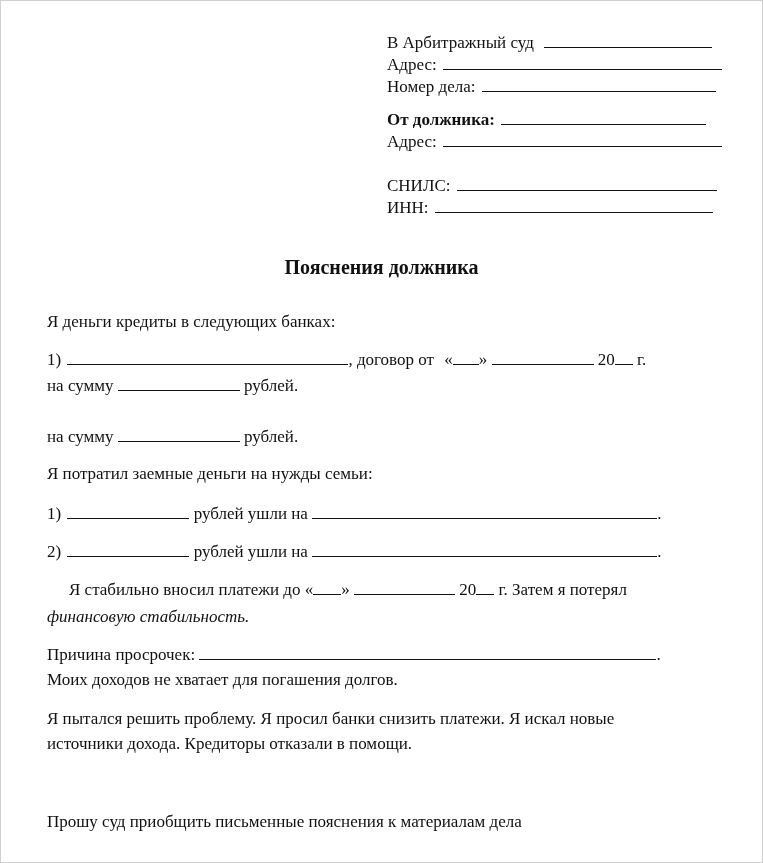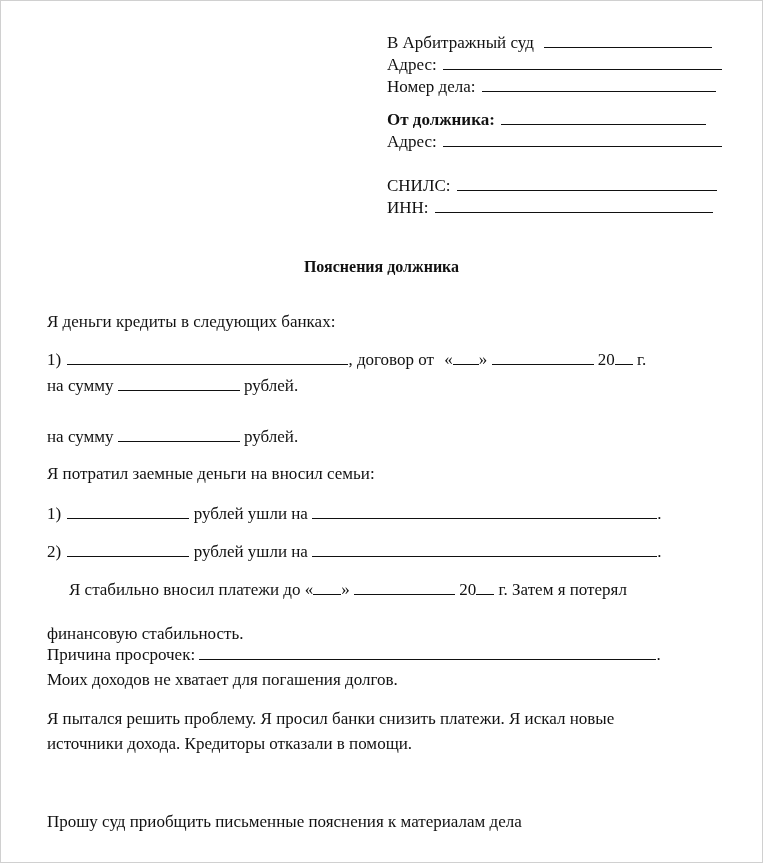--- a/index.html
+++ b/index.html
@@ -14,21 +14,21 @@
     color: #111111;
   }
   .line { position: absolute; white-space: nowrap; line-height: 22px; }
   .blank {
     display: inline-block;
     border-bottom: 1.3px solid #111111;
     height: 14px;
     vertical-align: baseline;
   }
   .bold { font-weight: bold; }
-  .title { font-weight: bold; font-size: 16px; }
+  .title { font-weight: bold; font-size: 20px; }
 </style>
 </head>
 <body>
 
 <div class="page">
 
   <div class="line" style="left:386px; top:31px;">
     <span>В Арбитражный суд</span>
     <span class="blank" style="width:168px; margin-left:6px;"></span>
   </div>
@@ -75,21 +75,21 @@
     <span class="blank" style="width:122px;"></span>
     <span>рублей.</span>
   </div>
 
   <div class="line" style="left:46px; top:425px;">
     <span>на сумму</span>
     <span class="blank" style="width:122px;"></span>
     <span>рублей.</span>
   </div>
 
-  <div class="line" style="left:46px; top:462px;">Я потратил заемные деньги на вносил семьи:</div>
+  <div class="line" style="left:46px; top:462px;">Я потратил заемные деньги на нужды семьи:</div>
 
   <div class="line" style="left:46px; top:502px;">
     <span>1)</span>
     <span class="blank" style="width:122px; margin-left:2px;"></span>
     <span>рублей ушли на</span>
     <span class="blank" style="width:345px;"></span><span>.</span>
   </div>
 
   <div class="line" style="left:46px; top:540px;">
     <span>2)</span>
@@ -98,21 +98,21 @@
     <span class="blank" style="width:345px;"></span><span>.</span>
   </div>
 
   <div class="line" style="left:46px; top:578px;margin-left:22px;">
     <span>Я стабильно вносил платежи до</span>
     <span>«</span><span class="blank" style="width:28px;"></span><span>»</span>
     <span class="blank" style="width:101px;"></span>
     <span>20</span><span class="blank" style="width:18px;"></span>
     <span>г. Затем я потерял</span>
   </div>
-  <div class="line" style="left:46px; top:622px;">финансовую стабильность.</div>
+  <div class="line" style="left:46px; top:605px;font-style:italic;">финансовую стабильность.</div>
 
   <div class="line" style="left:46px; top:643px;">
     <span>Причина просрочек:</span>
     <span class="blank" style="width:457px;"></span><span>.</span>
   </div>
   <div class="line" style="left:46px; top:707px;">Я пытался решить проблему. Я просил банки снизить платежи. Я искал новые</div>
 
   <div class="line" style="left:46px; top:668px;">Моих доходов не хватает для погашения долгов.</div>
   <div class="line" style="left:46px; top:732px;">источники дохода. Кредиторы отказали в помощи.</div>
 

